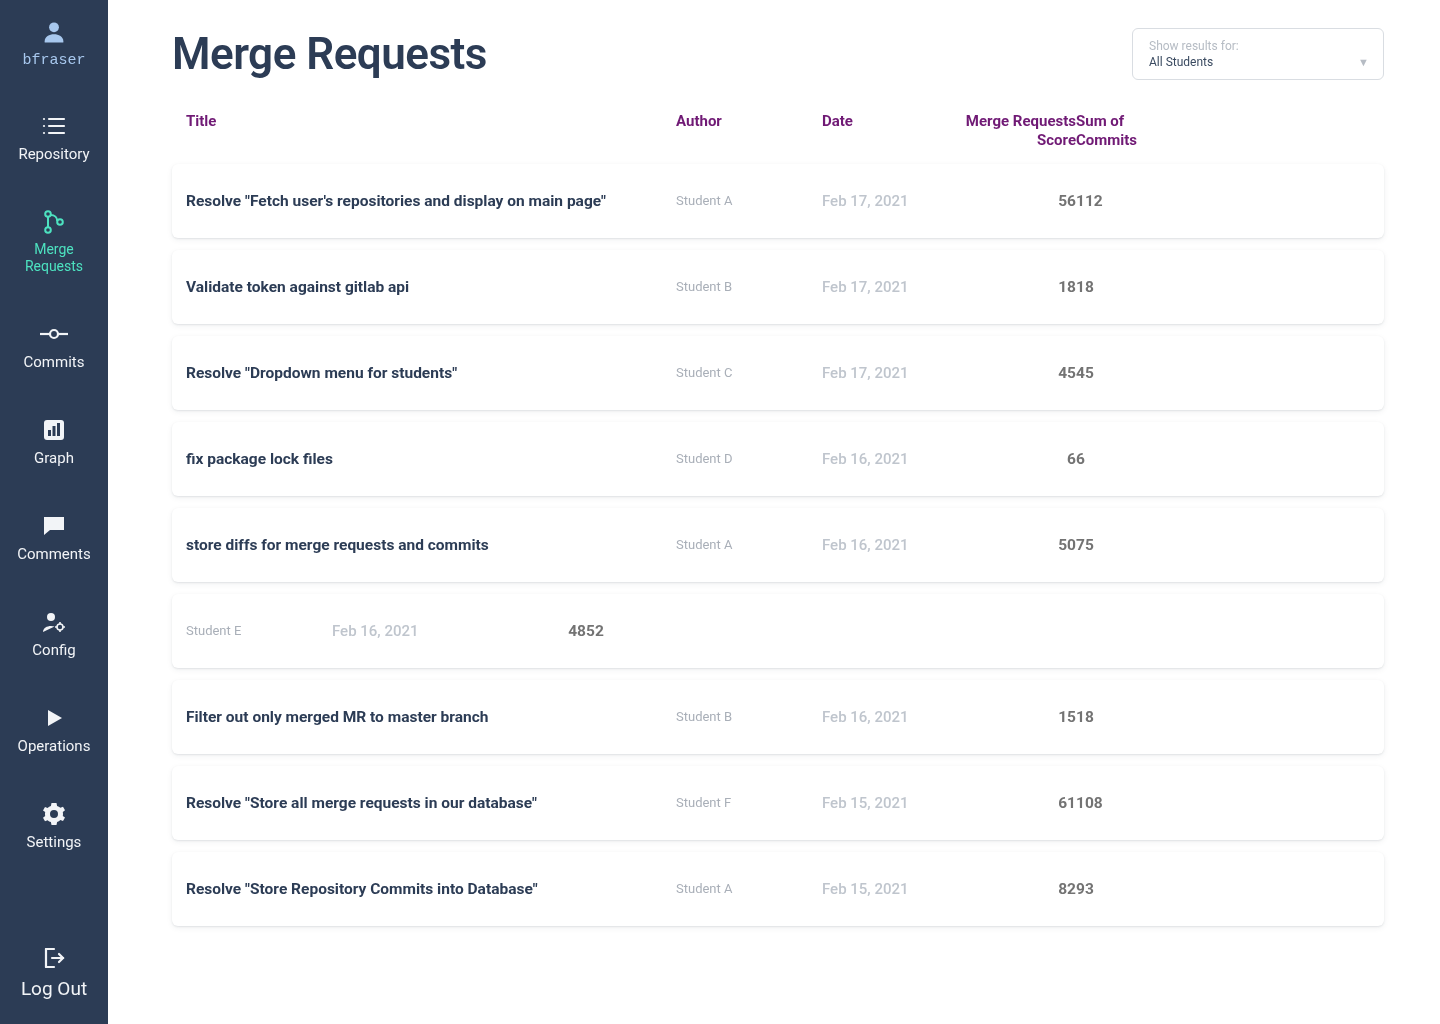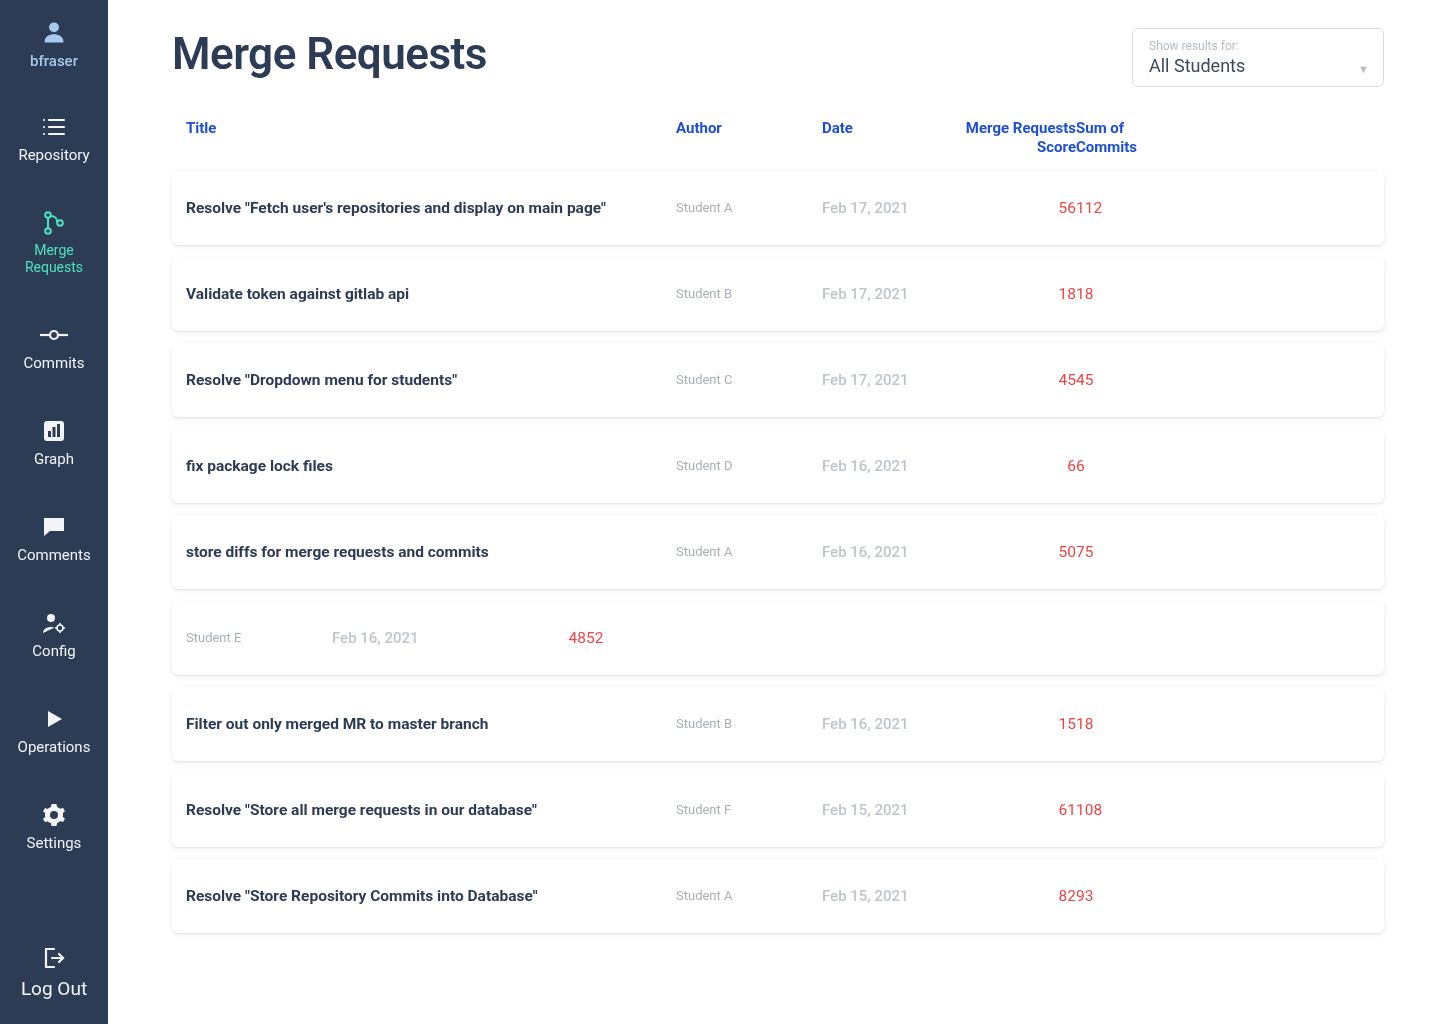--- a/index.html
+++ b/index.html
@@ -23,21 +23,21 @@
     padding-top: 18px;
   }
   .sidebar .user {
     display: flex;
     flex-direction: column;
     align-items: center;
     color: #a4c6f0;
     margin-bottom: 36px;
   }
   .sidebar .user .avatar-icon { width: 28px; height: 28px; }
-  .sidebar .user .username { margin-top: 6px; font-size: 15px; font-weight: 500; color:#a8c8ee; }
+  .sidebar .user .username { margin-top: 6px; font-size: 15px; font-weight: 500; color:#a8c8ee;font-family:Liberation Mono, monospace; }
 
   .nav { flex: 1; display: flex; flex-direction: column; }
   .nav-item {
     width: 100%;
     display: flex;
     flex-direction: column;
     align-items: center;
     color: #f2f4f7;
     font-size: 15px;
     padding: 8px 0;
@@ -85,29 +85,29 @@
     width: 252px;
     padding: 10px 14px 10px 16px;
     display:flex;
     align-items: flex-end;
     justify-content: space-between;
     cursor:pointer;
     background:#fff;
   }
   .filter-box .texts { display:flex; flex-direction:column; }
   .filter-box .filter-label { font-size: 12px; color:#b6bcc4; }
-  .filter-box .filter-value { font-size: 18px; color:#3a4a60; margin-top:2px; }
+  .filter-box .filter-value { font-size: 12px; color:#3a4a60; margin-top:2px; }
   .filter-box .chev { color:#b6bcc4; font-size:11px; }
 
   
   .table-wrap { margin-top: 20px; }
   .thead {
     display:flex;
     padding: 12px 14px 14px;
-    color:#1d4ed8;
+    color:#701a75;
     font-weight:700;
     font-size:15px;
     align-items:flex-start;
   }
   .col-title  { width: 490px; }
   .col-author { width: 146px; }
   .col-date   { width: 104px; }
   .col-score  { width: 150px; text-align:right; }
   .col-sum    { width: 150px; text-align:left; }
   .thead .col-score, .thead .col-sum { line-height:1.25; }
@@ -118,21 +118,21 @@
     background:#fff;
     border-radius:6px;
     box-shadow: 0 1px 2px rgba(40,50,70,0.10), 0 2px 6px rgba(40,50,70,0.06);
     padding: 28px 14px;
     margin-bottom: 12px;
   }
   .row .col-title  { font-weight:700; color:#2c3c55; font-size:15.5px; }
   .row .col-author { font-weight:400; color:#a9afb8; font-size:13px; }
   .row .col-date   { font-weight:500; color:#bfc5cd; font-size:15px; }
   .row .col-score,
-  .row .col-sum    { font-weight:400; color:#ef4444; font-size:15.5px; }
+  .row .col-sum    { font-weight:700; color:#737373; font-size:15.5px; }
 
 </style>
 </head>
 <body>
 
 <div class="sidebar">
   <div class="user">
     <span class="avatar-icon">
       <svg viewBox="0 0 24 24" width="28" height="28" fill="#a8c8ee">
           <circle cx="12" cy="8" r="4.2"></circle>

